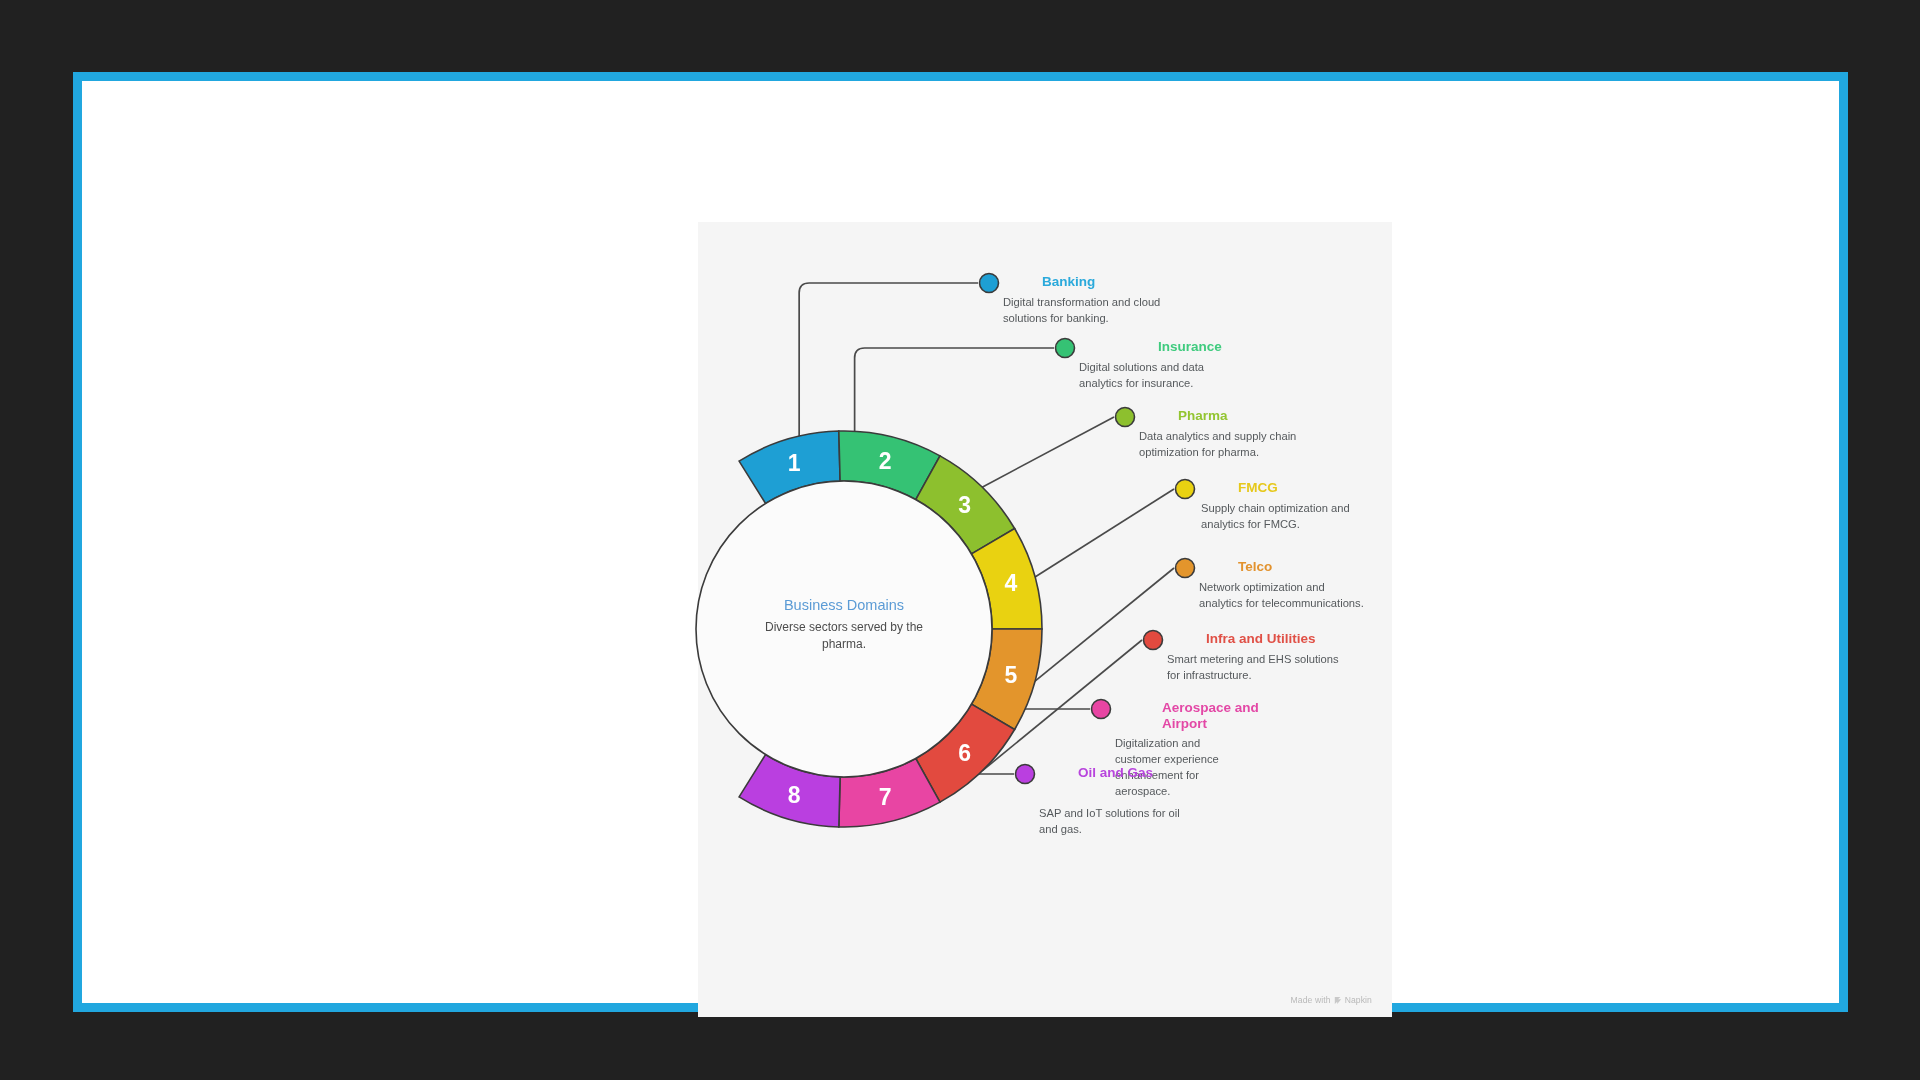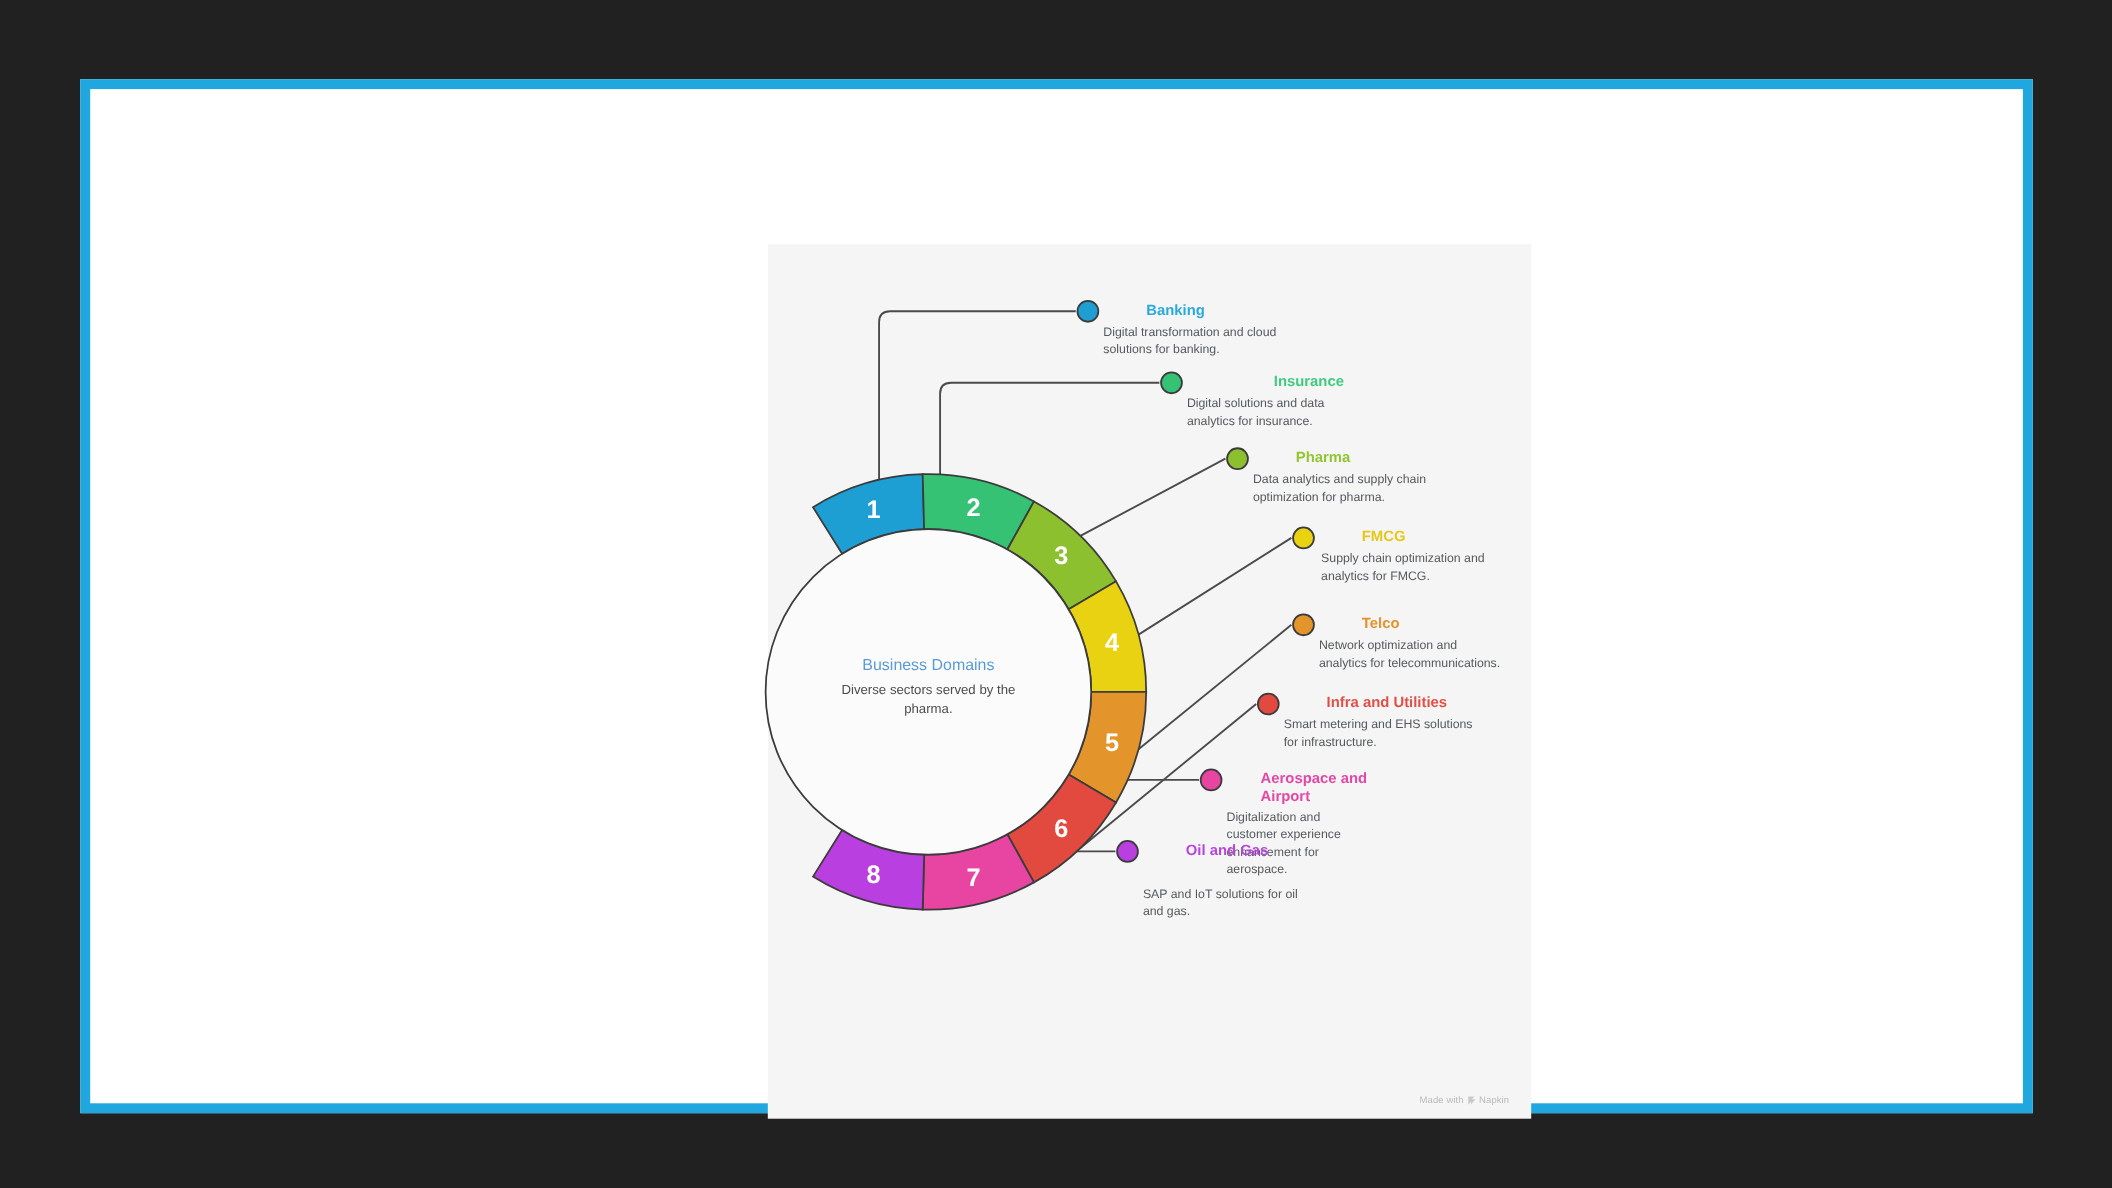--- a/index.html
+++ b/index.html
@@ -171,21 +171,21 @@
           <div class="leg-label" style="left: 381px; top: 117px; width: 150px; color: rgb(63, 203, 126); padding-left: 40px;">Insurance</div>
           <div class="leg-desc" style="left: 381px; top: 137px; width: 160px;">Digital solutions and data analytics for insurance.</div>
           <div class="leg-label" style="left: 441px; top: 186px; width: 150px; color: rgb(147, 197, 49);">Pharma</div>
           <div class="leg-desc" style="left: 441px; top: 206px; width: 160px;">Data analytics and supply chain optimization for pharma.</div>
           <div class="leg-label" style="left: 501px; top: 258px; width: 160px; color: rgb(230, 200, 27);">FMCG</div>
           <div class="leg-desc" style="left: 503px; top: 278px; width: 170px;">Supply chain optimization and analytics for FMCG.</div>
           <div class="leg-label" style="left: 501px; top: 337px; width: 160px; color: rgb(226, 146, 46);">Telco</div>
           <div class="leg-desc" style="left: 501px; top: 357px; width: 170px;">Network optimization and analytics for telecommunications.</div>
           <div class="leg-label" style="left: 469px; top: 409px; width: 165px; color: rgb(224, 80, 70);">Infra and Utilities</div>
           <div class="leg-desc" style="left: 469px; top: 429px; width: 175px;">Smart metering and EHS solutions for infrastructure.</div>
-          <div class="leg-label" style="left: 409px; top: 478px; width: 120px; color: rgb(227, 72, 166);">Aerospace and Airport</div>
+          <div class="leg-label" style="left: 425px; top: 478px; width: 120px; color: rgb(227, 72, 166);">Aerospace and Airport</div>
           <div class="leg-desc" style="left: 417px; top: 513px; width: 130px;">Digitalization and customer experience enhancement for aerospace.</div>
           <div class="leg-label" style="left: 341px; top: 543px; width: 150px; color: rgb(184, 69, 221);">Oil and Gas</div>
           <div class="leg-desc" style="left: 341px; top: 583px; width: 160px;">SAP and IoT solutions for oil and gas.</div>
         </div>
 
       <div id="watermark">
         <span>Made with</span>
         <span class="wm-logo">
           <svg viewBox="0 0 10 11" width="8" height="9">
             <path d="M1 1 L1 10 L4 7 L4 10 L9 4 L5 4 L8 1 Z" fill="#c9c9c9"></path>

